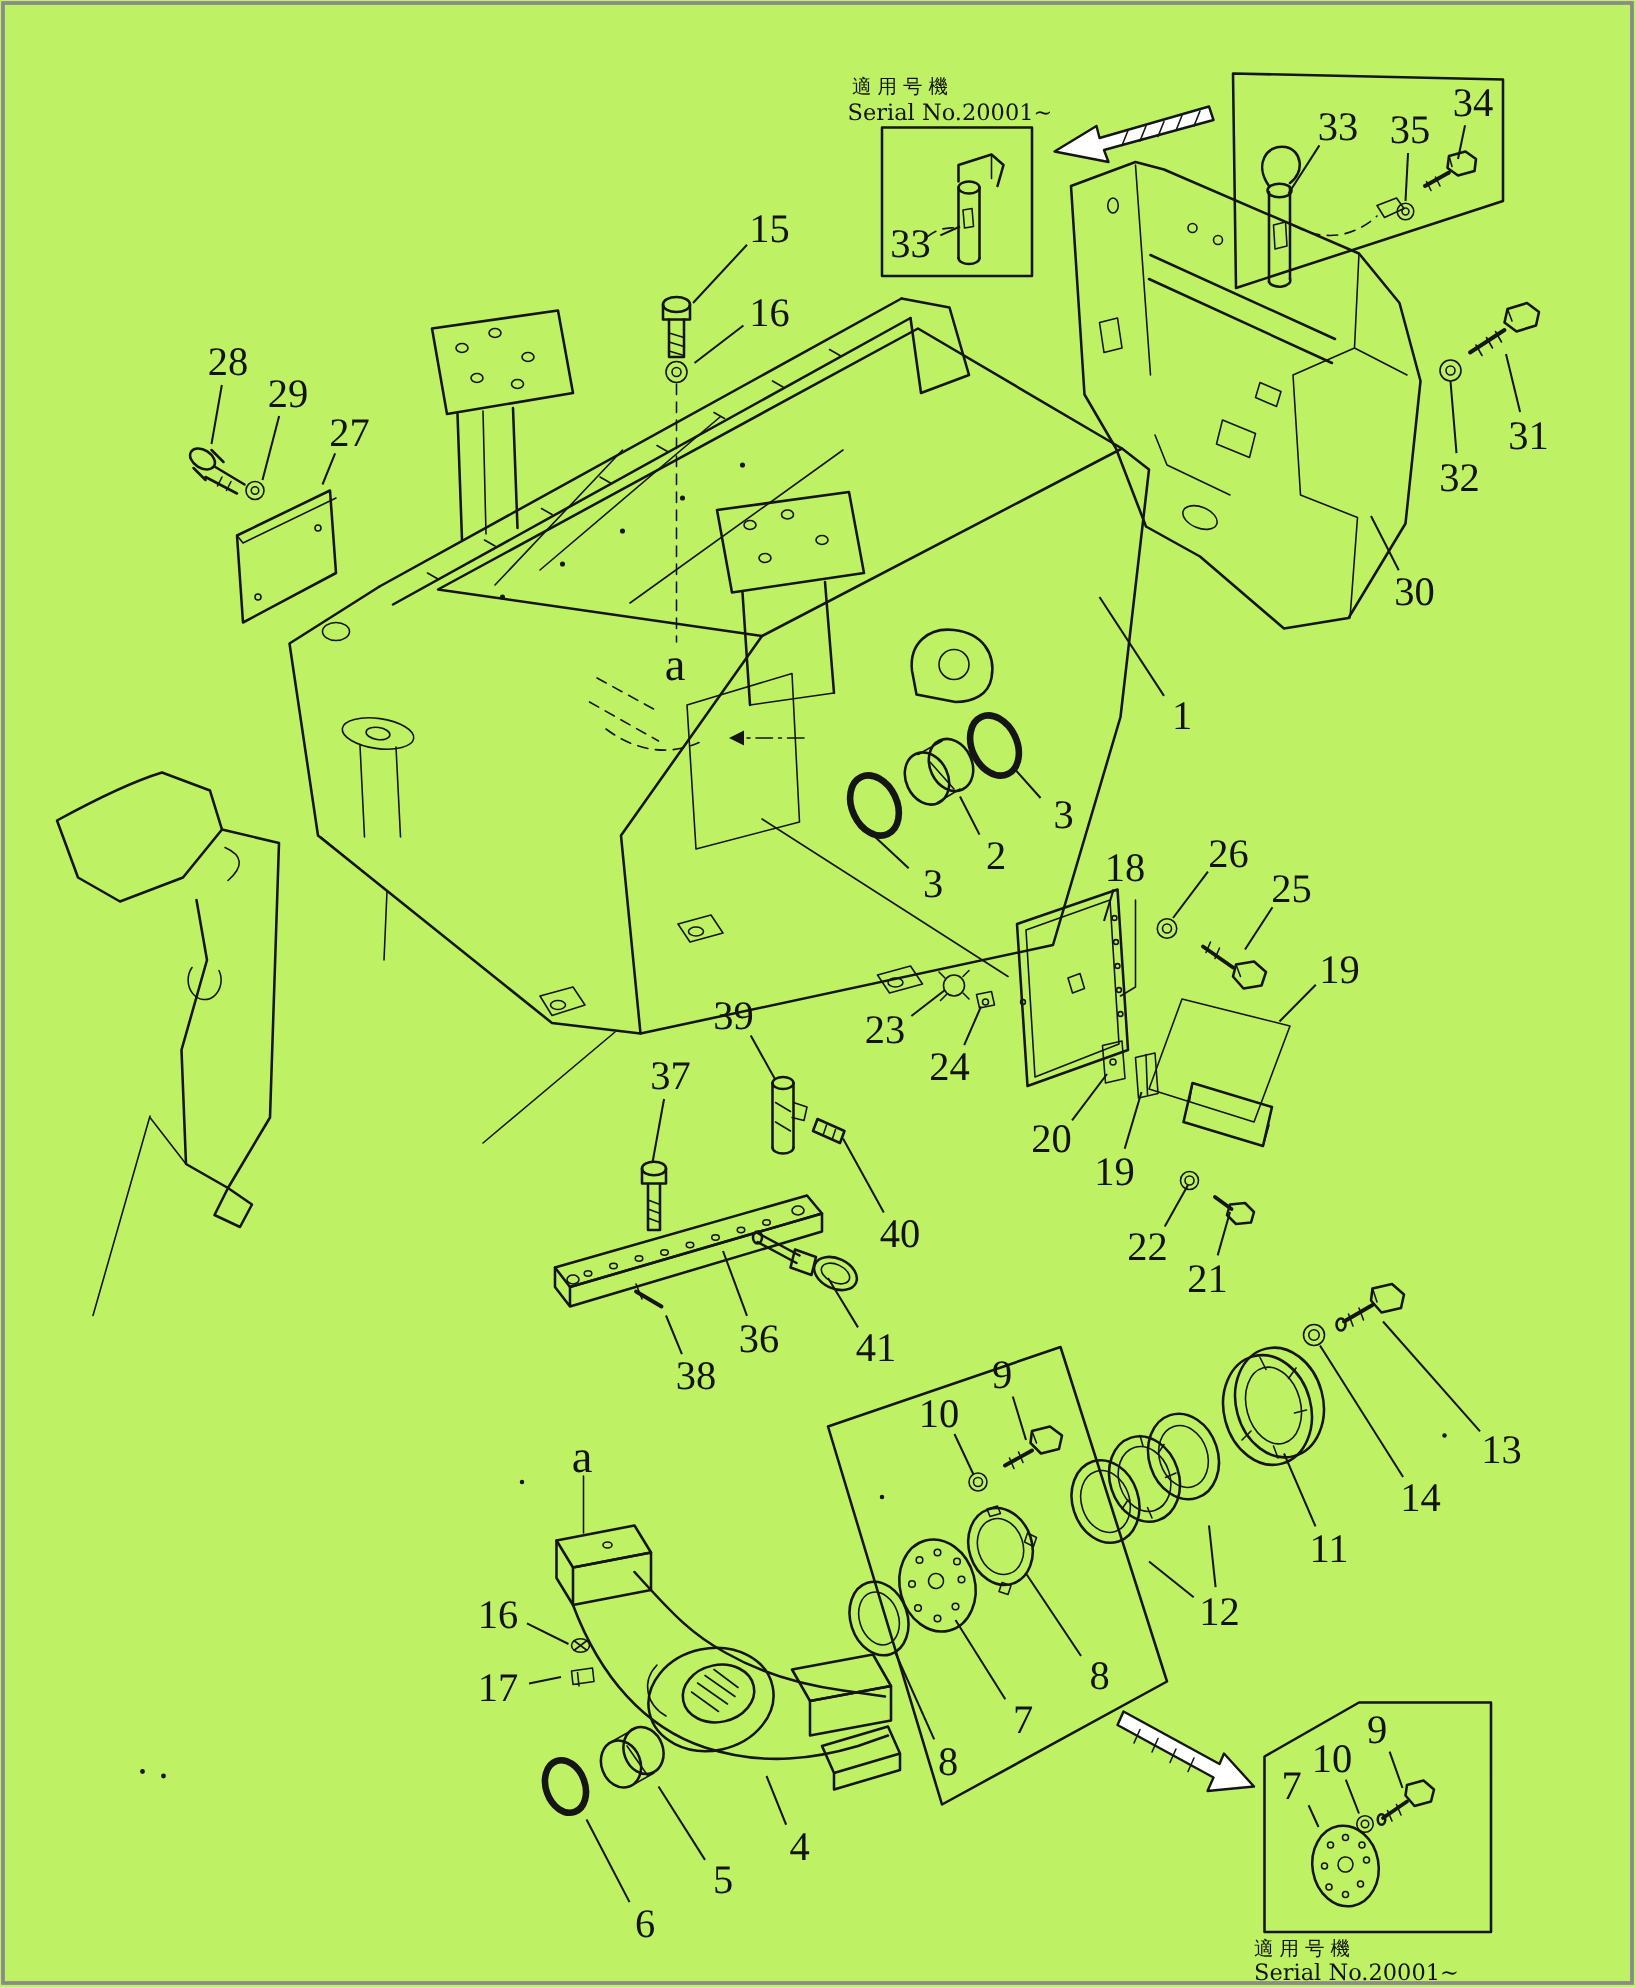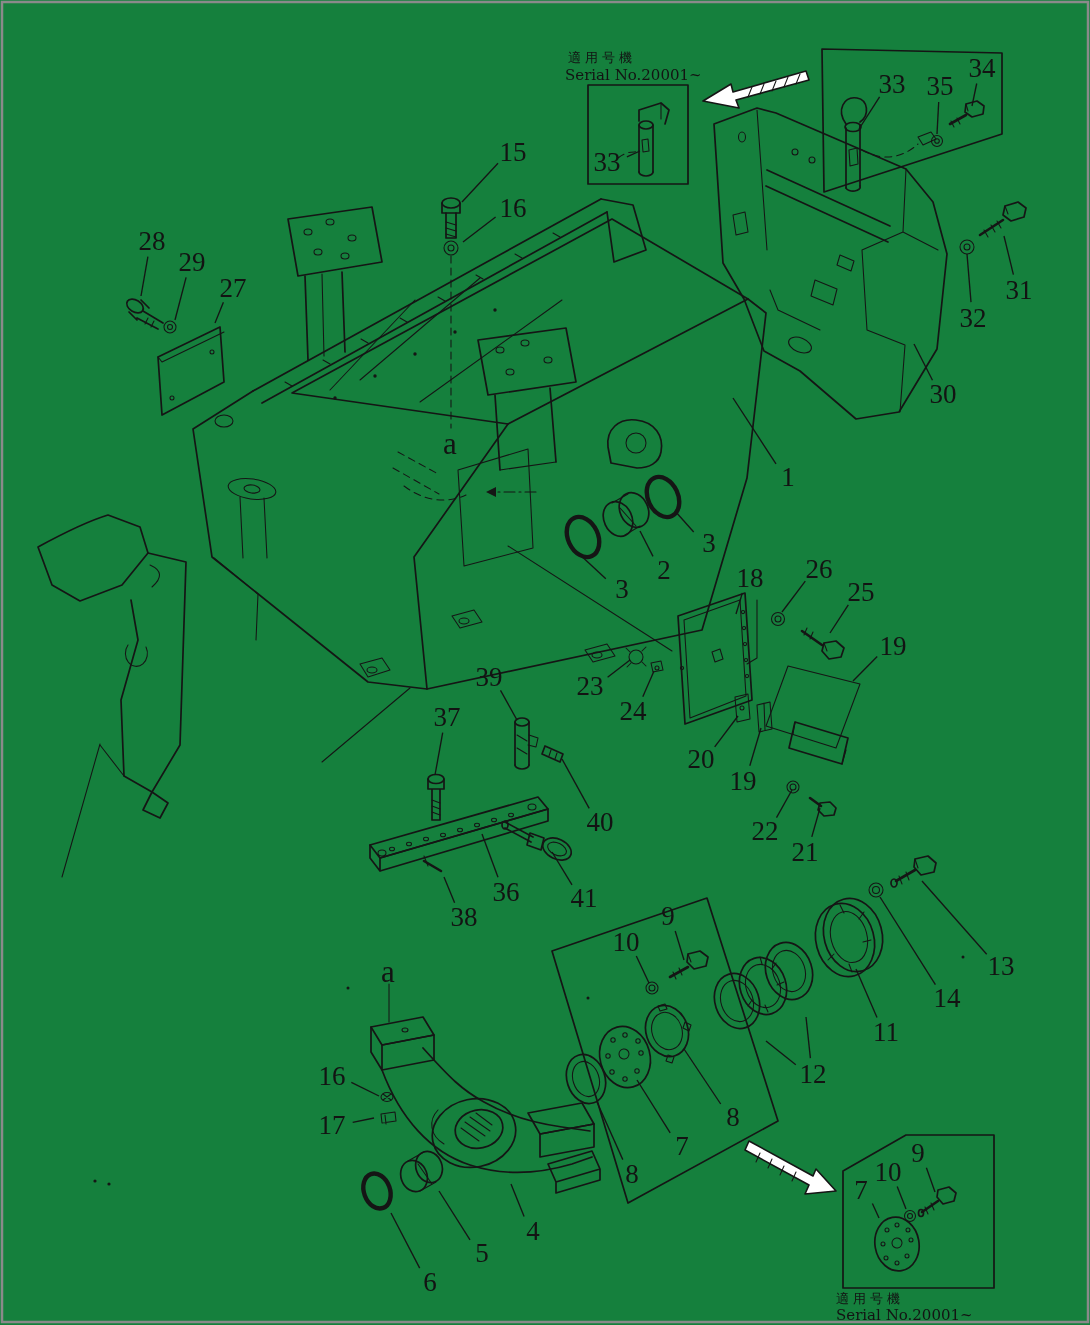--- a/index.html
+++ b/index.html
@@ -1,16 +1,16 @@
 <!DOCTYPE html>
 <html><head>
 <meta charset="utf-8">
 <style>
   html,body{margin:0;padding:0;background:#e8e8e8;}
-  #sheet{position:relative;width:1090px;height:1325px;background:#15803d;
+  #sheet{position:relative;width:1090px;height:1325px;background:#bef264;
          border:0;box-sizing:border-box;font-family:"Liberation Serif",serif;}
   svg{position:absolute;left:0;top:0;}
   .ln{fill:none;stroke:#151515;stroke-width:1.7;stroke-linejoin:round;stroke-linecap:round}
   .tn{fill:none;stroke:#151515;stroke-width:1.05;stroke-linejoin:round;stroke-linecap:round}
   .md{fill:none;stroke:#151515;stroke-width:2.6;stroke-linecap:round}
   .tk{fill:none;stroke:#151515;stroke-width:4.4}
   .ds{stroke-dasharray:7 5}
   .dd{stroke-dasharray:11 4 2 4}
   .wh{fill:#ffffff;stroke:#151515;stroke-width:1.6;stroke-linejoin:round}
   .dot{fill:#151515;stroke:none}

